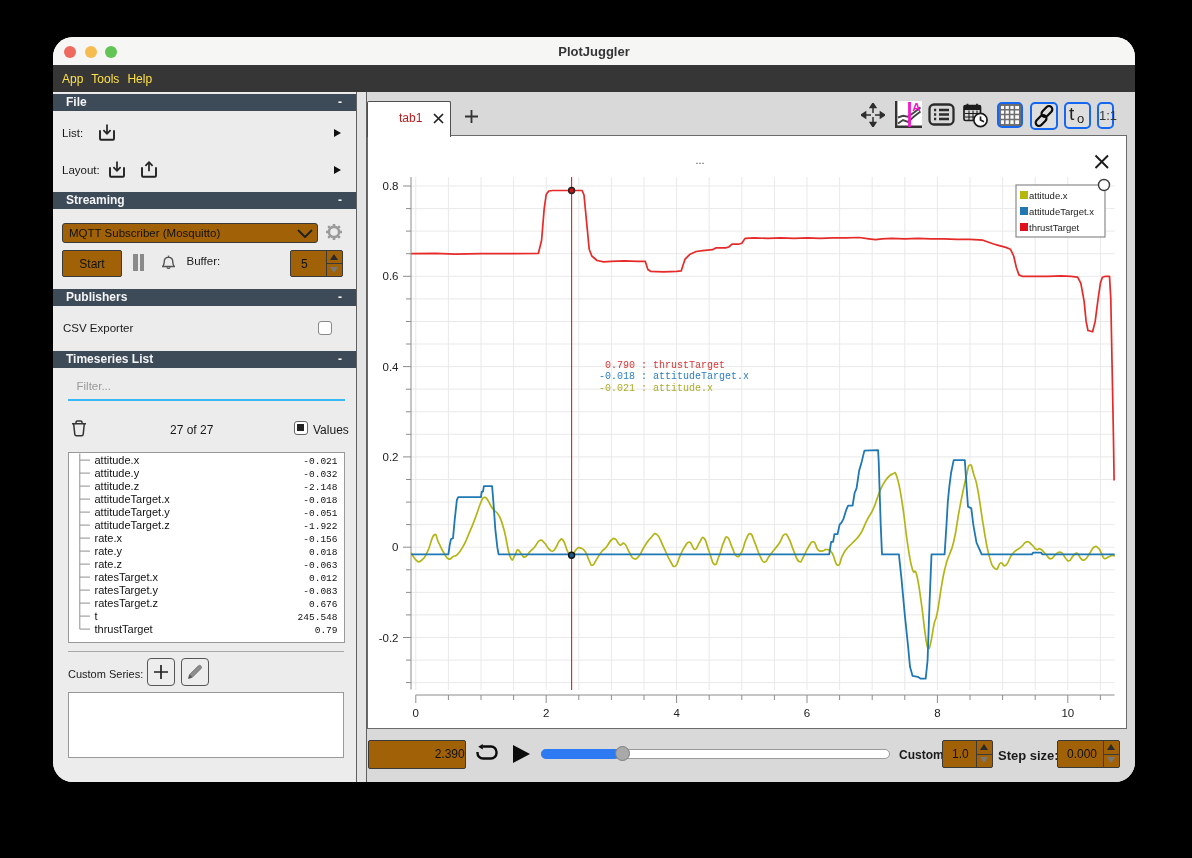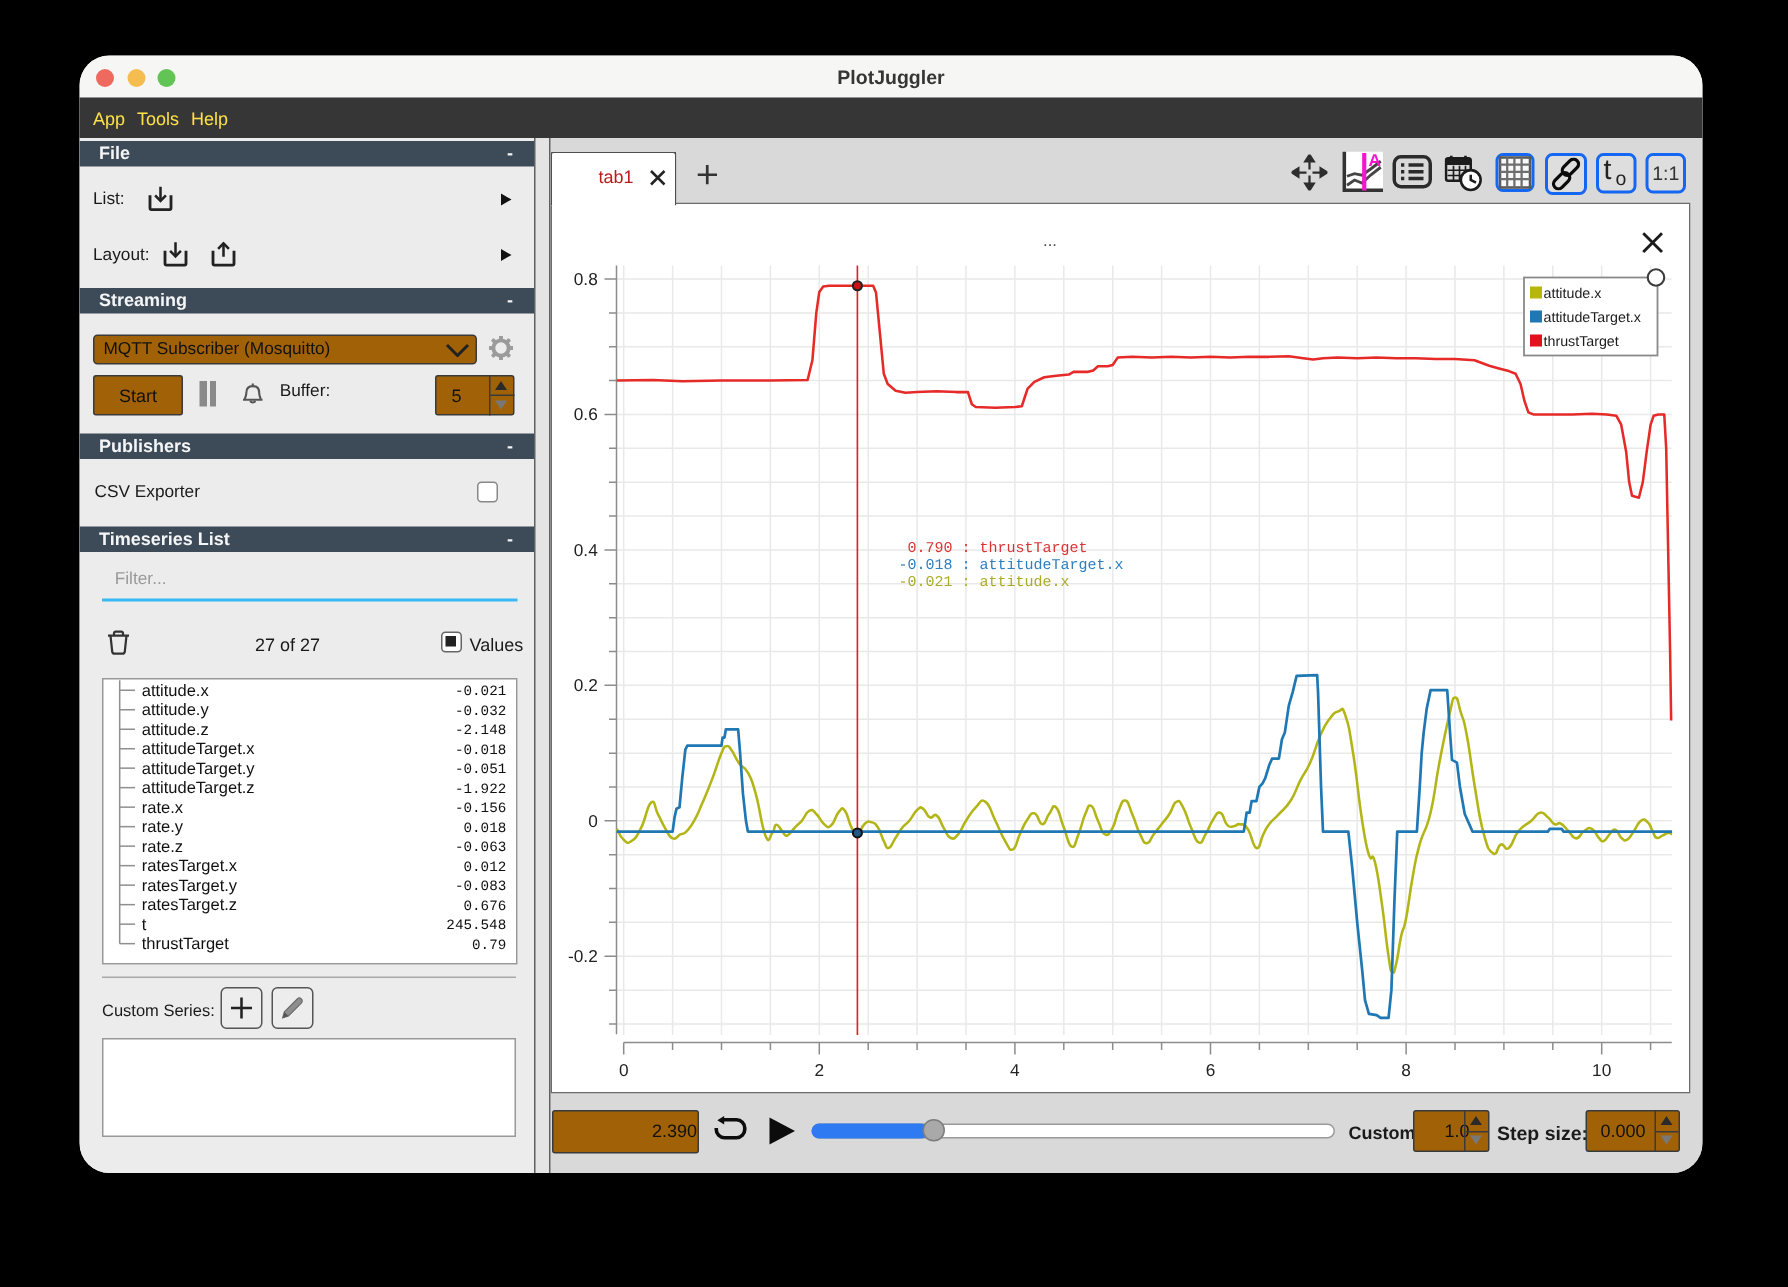--- a/index.html
+++ b/index.html
@@ -247,21 +247,21 @@
   <g transform="rotate(-45 11 11)" fill="none" stroke="#0b0b0b" stroke-width="2.2">
    <rect x="-0.5" y="8.8" width="12.5" height="6.6" rx="3.3"></rect>
    <rect x="10" y="6.6" width="12.5" height="6.6" rx="3.3"></rect>
   </g>
  </svg>
 </div>
 <div class="blueicon" style="left:1011px;top:64.5px;width:26.5px;height:27px">
  <span style="position:absolute;left:3px;top:-1px;font-size:19px;color:#222">t</span>
  <span style="position:absolute;left:11px;top:7px;font-size:13px;color:#222">o</span>
 </div>
-<div class="blueicon" style="left:1044px;top:64.5px;width:27px;height:27px;text-align:center">
+<div class="blueicon" style="left:1044px;top:64.5px;width:17px;height:27px;text-align:center">
  <span style="position:absolute;left:0;width:100%;top:4px;font-size:13px;color:#333">1:1</span>
 </div>
 
 <svg width="760" height="594" viewBox="0 0 760 594" style="position:absolute;left:314px;top:98px">
 <rect x="0.5" y="0.5" width="759" height="593" fill="#ffffff" stroke="#6b6b6b" stroke-width="1"></rect>
 <text x="333" y="29" text-anchor="middle" font-size="11" fill="#4a4a4a">...</text>
 <path d="M728.5 20.5 L741 33 M741 20.5 L728.5 33" stroke="#1c1c1c" stroke-width="1.9" fill="none"></path>
 <g stroke="#e9e9e9" stroke-width="1">
 <line x1="48.8" y1="42.0" x2="48.8" y2="555.0"></line>
 <line x1="81.4" y1="42.0" x2="81.4" y2="555.0"></line>
@@ -398,21 +398,21 @@
 <div class="box" style="left:315.4px;top:703px;width:97.3px;height:28.6px;text-align:right;font-size:12px;line-height:27px;color:#111">2.390</div>
 <svg class="abs" style="left:422px;top:707px" width="24" height="19" viewBox="0 0 24 19">
  <path d="M7.5 2.5 H16 a5.5 5.5 0 0 1 5.5 5.5 v1 a5.5 5.5 0 0 1 -5.5 5.5 H8 a5.5 5.5 0 0 1 -5.5 -5.5 V8" fill="none" stroke="#0c0c0c" stroke-width="2.4"></path>
  <path d="M7.8 0 L7.8 5.6 L3.2 2.8 Z" fill="#0c0c0c"></path>
 </svg>
 <div class="abs" style="left:459.5px;top:708px;width:0;height:0;border-left:17px solid #0c0c0c;border-top:9.5px solid transparent;border-bottom:9.5px solid transparent"></div>
 <div class="abs" style="left:488px;top:711.5px;width:349px;height:10px;background:#fff;border:1px solid #9a9a9a;border-radius:5px"></div>
 <div class="abs" style="left:488px;top:711.5px;width:78px;height:10px;background:#2e7af2;border-radius:5px"></div>
 <div class="abs" style="left:562px;top:709px;width:15px;height:15px;background:#a9a9a9;border:1px solid #7d7d7d;border-radius:8px"></div>
 <div class="lbl" style="left:846px;top:710.5px;font-weight:bold;font-size:12px">Custom:</div>
-<div class="box" style="left:889px;top:702.5px;width:50.5px;height:28.5px;font-size:12px;line-height:27px;padding-left:20px;color:#111">1.0</div>
+<div class="box" style="left:889px;top:702.5px;width:50.5px;height:28.5px;font-size:12px;line-height:27px;padding-left:9px;color:#111">1.0</div>
 <div class="abs" style="left:923px;top:702.5px;width:16.5px;height:28.5px;border-left:1px solid #3a3a3a">
  <div style="position:absolute;top:4.5px;left:2.5px;width:0;height:0;border-bottom:6px solid #2a2a2a;border-left:4.5px solid transparent;border-right:4.5px solid transparent"></div>
  <div style="position:absolute;top:14px;left:0;width:15px;border-top:1.5px solid #3a3a3a"></div>
  <div style="position:absolute;top:17.5px;left:2.5px;width:0;height:0;border-top:6px solid #787878;border-left:4.5px solid transparent;border-right:4.5px solid transparent"></div>
 </div>
 <div class="lbl" style="left:945px;top:710.5px;font-weight:bold;font-size:13px">Step size:</div>
 <div class="box" style="left:1004px;top:702.5px;width:62.5px;height:28.5px;font-size:12px;line-height:27px;padding-left:9px;color:#111">0.000</div>
 <div class="abs" style="left:1050px;top:702.5px;width:16.5px;height:28.5px;border-left:1px solid #3a3a3a">
  <div style="position:absolute;top:4.5px;left:2.5px;width:0;height:0;border-bottom:6px solid #2a2a2a;border-left:4.5px solid transparent;border-right:4.5px solid transparent"></div>
  <div style="position:absolute;top:14px;left:0;width:15px;border-top:1.5px solid #3a3a3a"></div>

